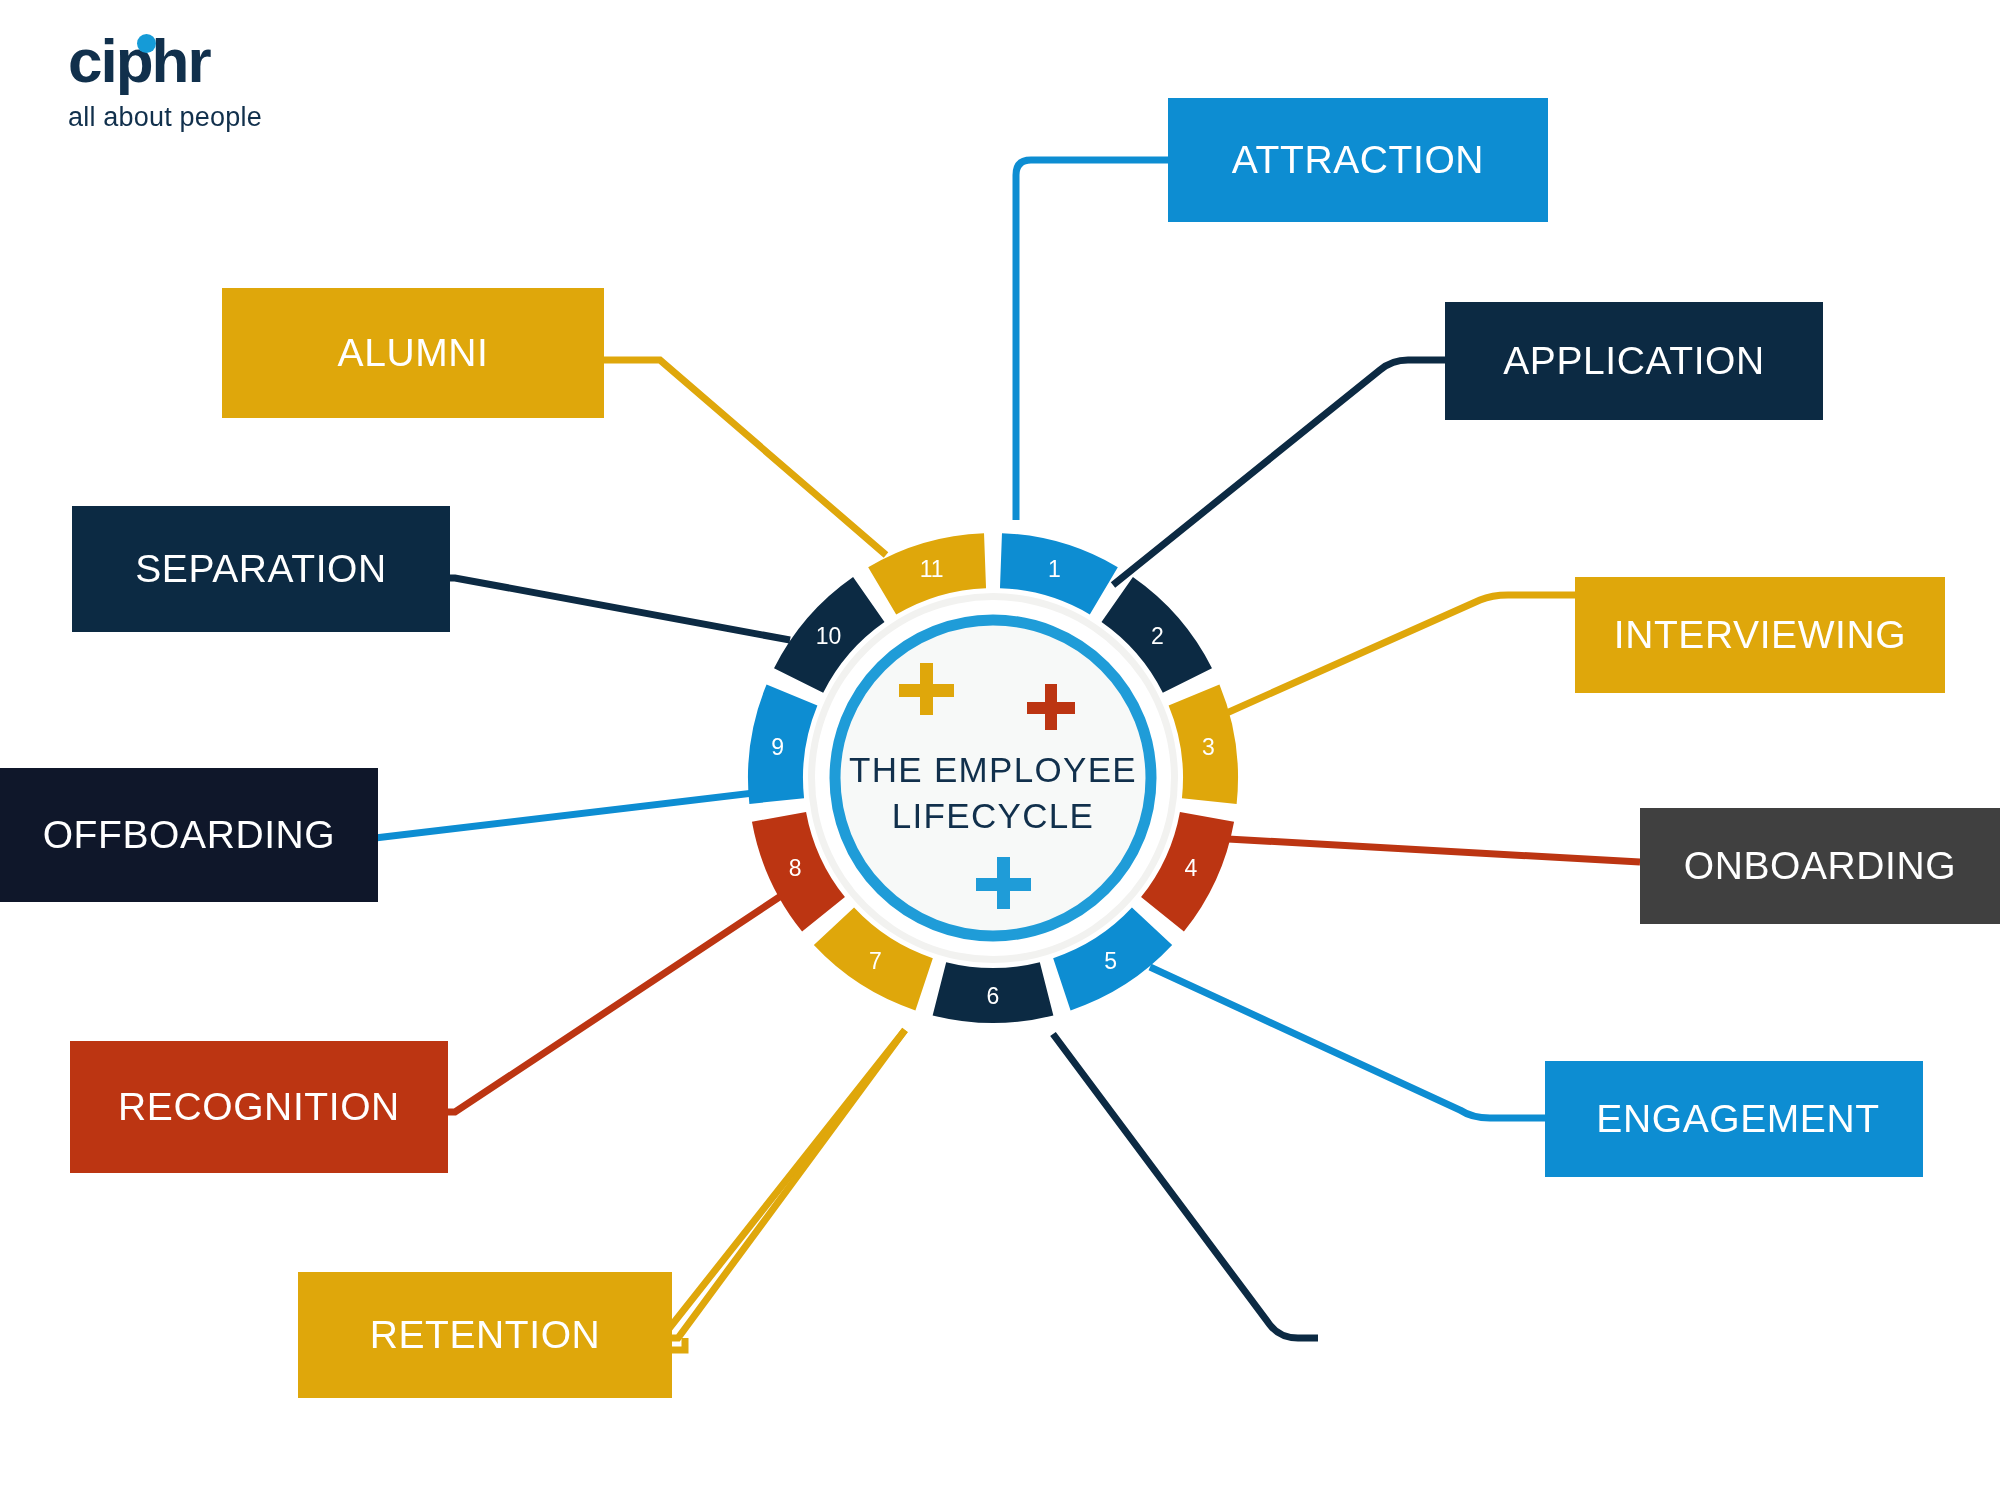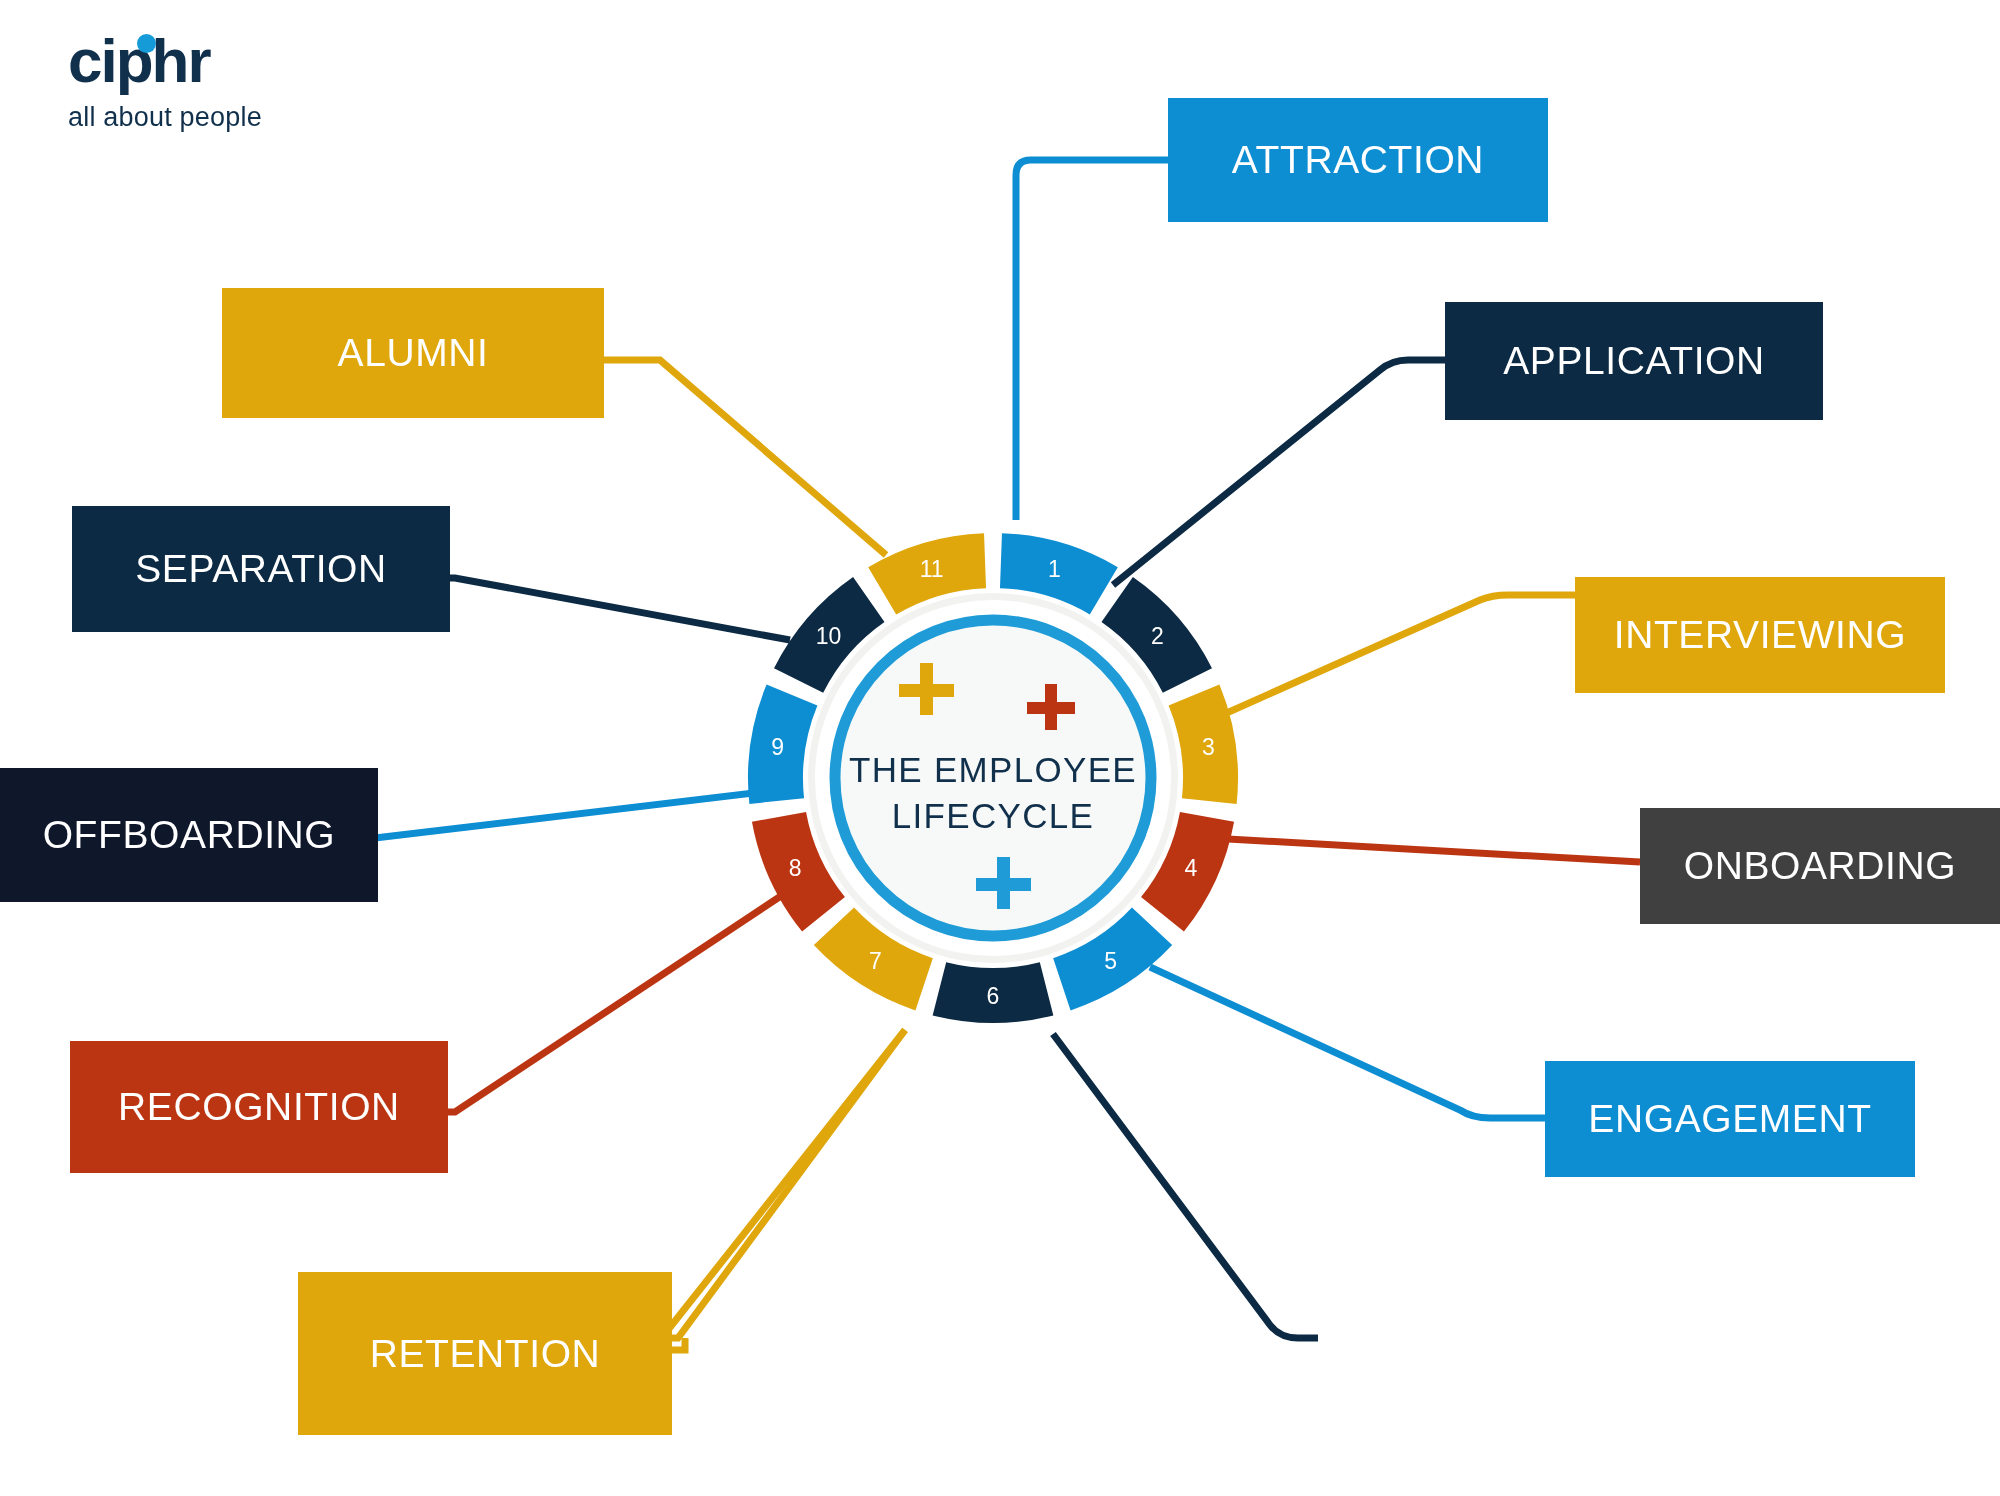--- a/index.html
+++ b/index.html
@@ -197,26 +197,26 @@
   </div>
 
   <div class="label-box lb-center" style="left:1575px; top:536px; width:370px; height:116px; background:#dfa70b;margin-top:41px;">
     <span>INTERVIEWING</span>
   </div>
 
   <div class="label-box lb-center" style="left:1640px; top:808px; width:360px; height:116px; background:#404040;">
     <span>ONBOARDING</span>
   </div>
 
-  <div class="label-box lb-center" style="left:1545px; top:1061px; width:370px; height:116px; background:#0d8dd2;">
+  <div class="label-box lb-center" style="left:1545px; top:1061px; width:370px; height:116px; background:#0d8dd2;padding-left:8px;">
     <span>ENGAGEMENT</span>
   </div>
 
 
-  <div class="label-box lb-center" style="left:298px; top:1272px; width:374px; height:163px; background:#dfa70b;">
+  <div class="label-box lb-center" style="left:298px; top:1272px; width:374px; height:126px; background:#dfa70b;">
     <span>RETENTION</span>
   </div>
 
   <div class="label-box lb-center" style="left:70px; top:1041px; width:378px; height:132px; background:#bc3512;">
     <span>RECOGNITION</span>
   </div>
 
   <div class="label-box lb-center" style="left:0px; top:768px; width:378px; height:134px; background:#0f172a;">
     <span>OFFBOARDING</span>
   </div>

